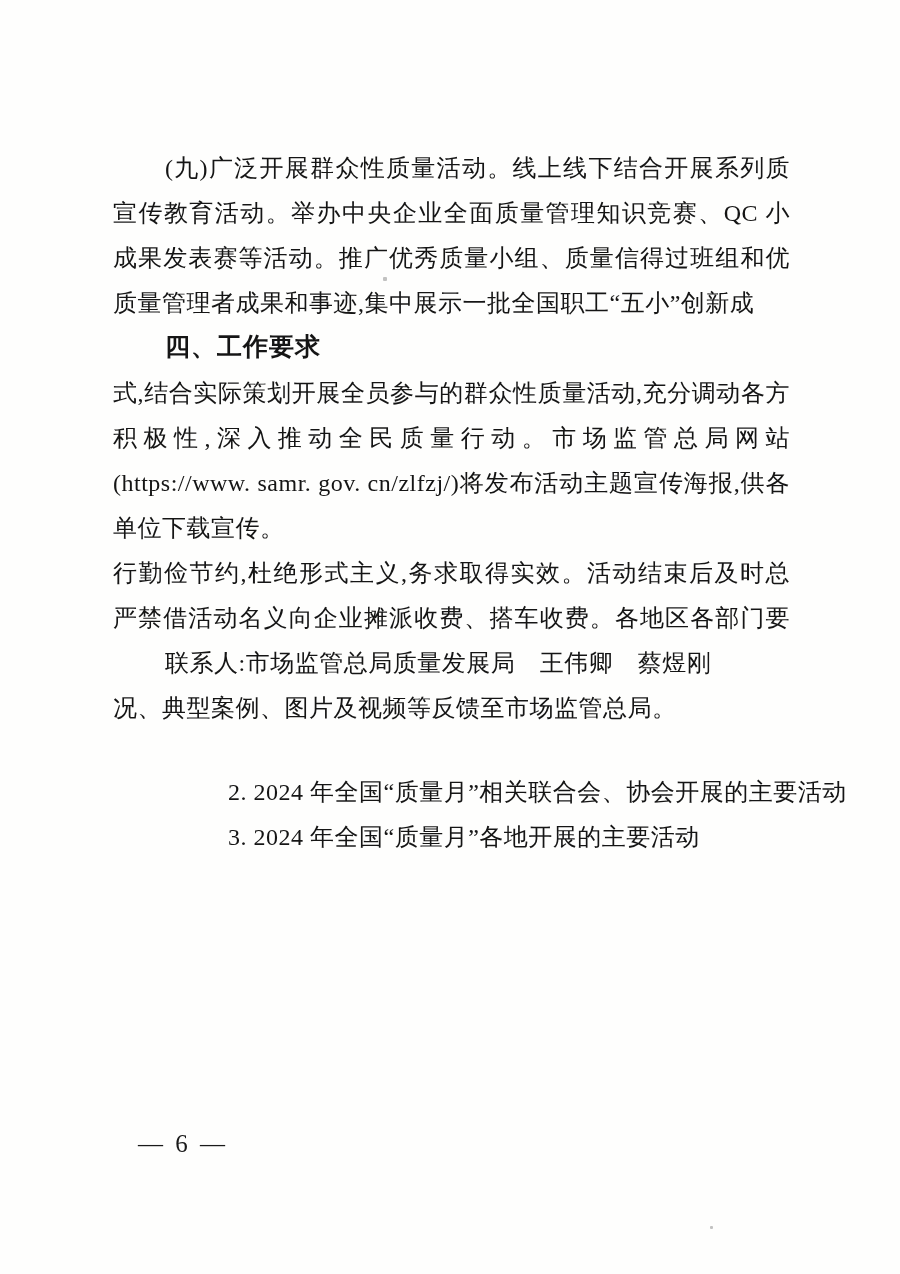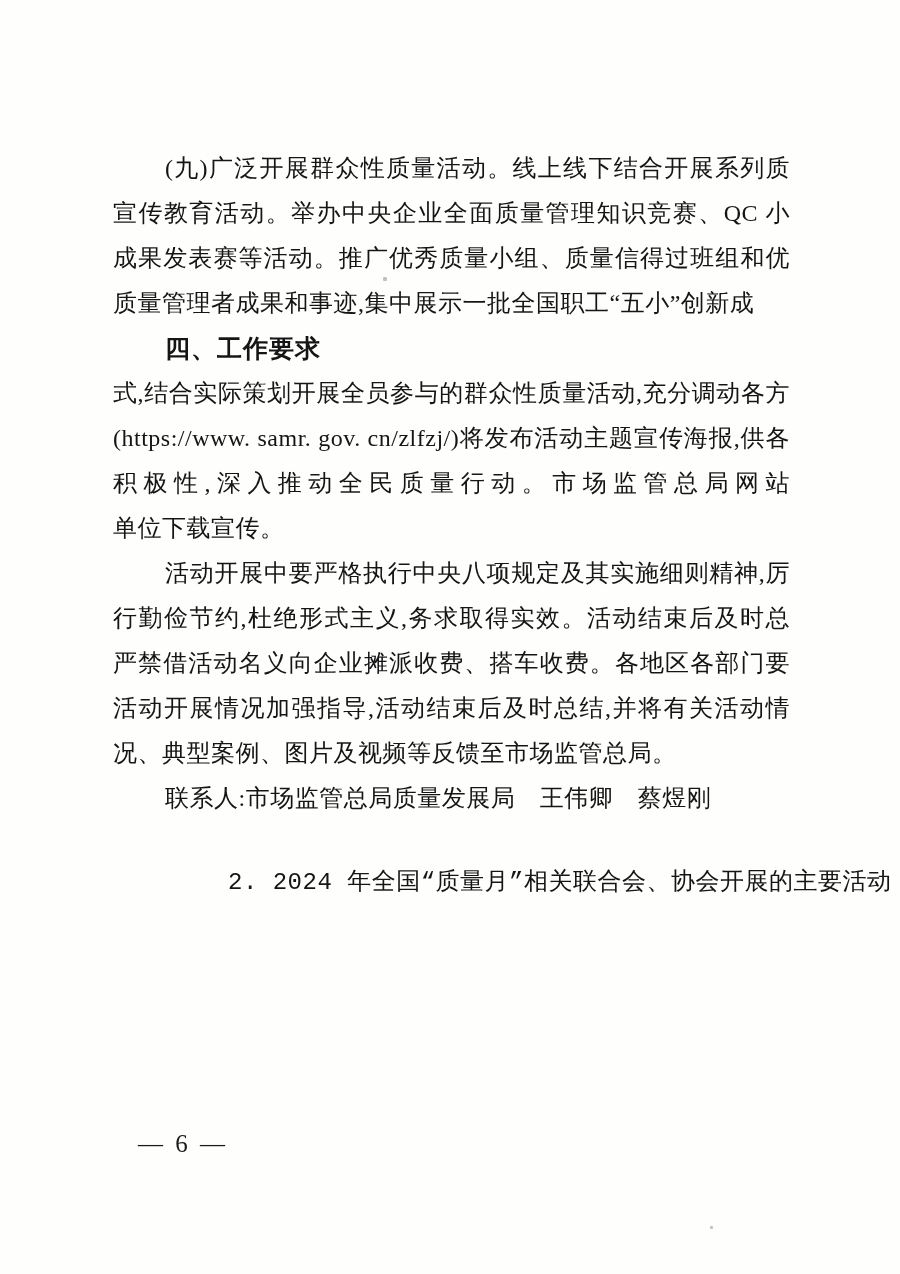--- a/index.html
+++ b/index.html
@@ -37,23 +37,23 @@
     text-align: justify;
     text-align-last: justify;
     text-justify: inter-character;
     overflow: hidden;
   }
   .left {
     text-align: left;
     text-align-last: left;
   }
   .indent { padding-left: 52px; }
-  .hang   { padding-left: 115px; font-family: Liberation Mono, monospace; }
+  .hang   { padding-left: 115px; }
   .heading {
-    font-family: Liberation Sans, sans-serif;
+    font-family: Liberation Mono, monospace;
     font-weight: 700;
     font-size: 25px;
     letter-spacing: 1px;
   }
   .spacer { height: 39px; }
   .pagenum {
     position: absolute;
     left: 138px;
     top: 1121px;
     height: 45px;
@@ -81,35 +81,34 @@
   <div class="textblock">
 
     <div class="ln just indent">(九)广泛开展群众性质量活动。线上线下结合开展系列质量</div>
     <div class="ln just">宣传教育活动。举办中央企业全面质量管理知识竞赛、QC 小组</div>
     <div class="ln just">成果发表赛等活动。推广优秀质量小组、质量信得过班组和优秀</div>
     <div class="ln just left">质量管理者成果和事迹,集中展示一批全国职工“五小”创新成果。</div>
 
     <div class="ln left indent heading">四、工作要求</div>
 
     <div class="ln just">式,结合实际策划开展全员参与的群众性质量活动,充分调动各方</div>
+    <div class="ln just">积极性,深入推动全民质量行动。市场监管总局网站</div>
     <div class="ln just">(https://www. samr. gov. cn/zlfzj/)将发布活动主题宣传海报,供各</div>
-    <div class="ln just">积极性,深入推动全民质量行动。市场监管总局网站</div>
     <div class="ln left">单位下载宣传。</div>
 
-    <div class="ln just indent">活动开展中要严格执行中央八项规定及其实施细则精神,厉</div>
     <div class="ln just">行勤俭节约,杜绝形式主义,务求取得实效。活动结束后及时总结,</div>
     <div class="ln just">严禁借活动名义向企业摊派收费、搭车收费。各地区各部门要对</div>
-    <div class="ln just">活动开展情况加强指导,活动结束后及时总结,并将有关活动情</div>
+    <div class="ln left indent">联系人:市场监管总局质量发展局　王伟卿　蔡煜刚</div>
+
     <div class="ln left">况、典型案例、图片及视频等反馈至市场监管总局。</div>
-
-    <div class="ln left indent">联系人:市场监管总局质量发展局　王伟卿　蔡煜刚</div>
 
     <div class="spacer"></div>
 
     <div class="ln left hang">2. 2024 年全国“质量月”相关联合会、协会开展的主要活动</div>
+    <div class="ln left hang">3. 2024 年全国“质量月”各地开展的主要活动</div>
 
   </div>
 
   <div class="pagenum">— 6 —</div>
 
   <div class="speck s1"></div>
   <div class="speck s2"></div>
 
 </div>
 

